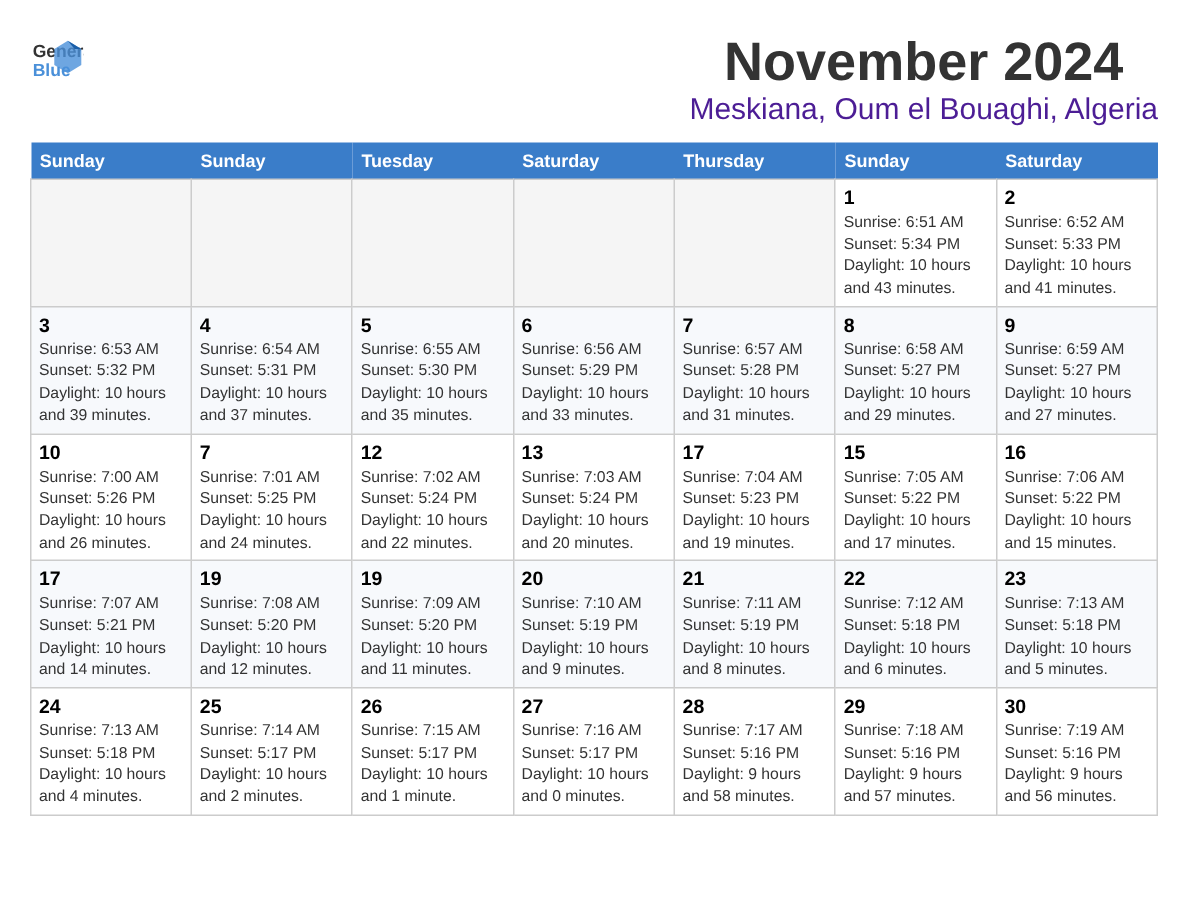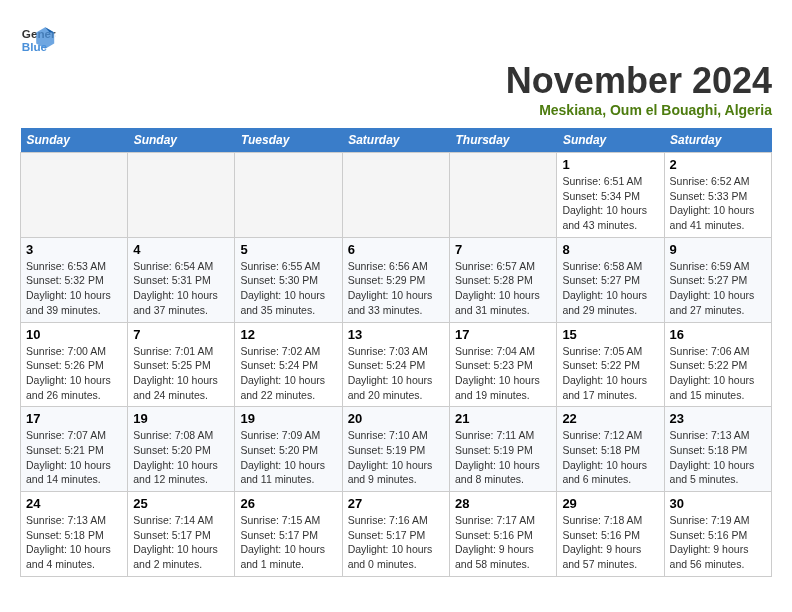--- a/index.html
+++ b/index.html
@@ -19,46 +19,43 @@
     .logo {
       display: flex;
       align-items: center;
       gap: 4px;
     }
     .logo-icon {
       width: 36px;
       height: 36px;
     }
     .title-area {
-      text-align: right;
-      margin-top: 40px;
+      text-align: center;
     }
     .calendar-title {
       font-size: 36px;
       font-weight: bold;
       color: #333;
     }
     .calendar-subtitle {
-      font-size: 14px;
-      color: #4d7c0f;
-      font-weight: bold;
+      font-size: 20px;
+      color: #4c1d95;
     }
     table {
       width: 100%;
       border-collapse: collapse;
       font-size: 11px;
     }
     th {
       background-color: #3a7dc9;
       color: white;
       text-align: left;
       padding: 5px 6px;
       font-size: 12px;
       font-weight: bold;
-      font-style: italic;
     }
     td {
       border: 1px solid #ccc;
       vertical-align: top;
       padding: 4px 5px;
       width: 108px;
       min-height: 80px;
       background: #fff;
     }
     td.empty {

